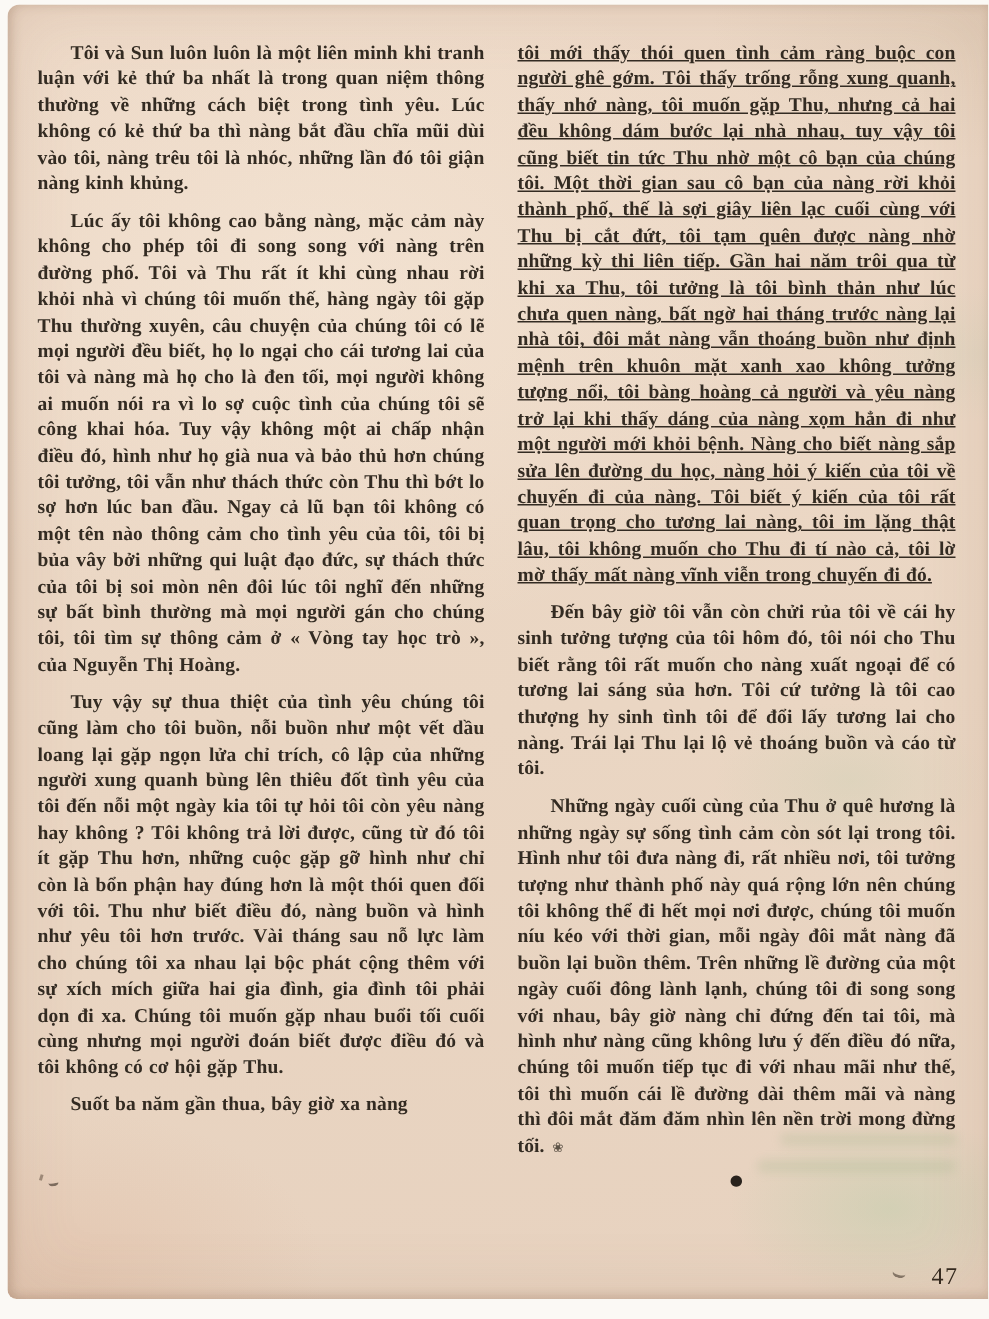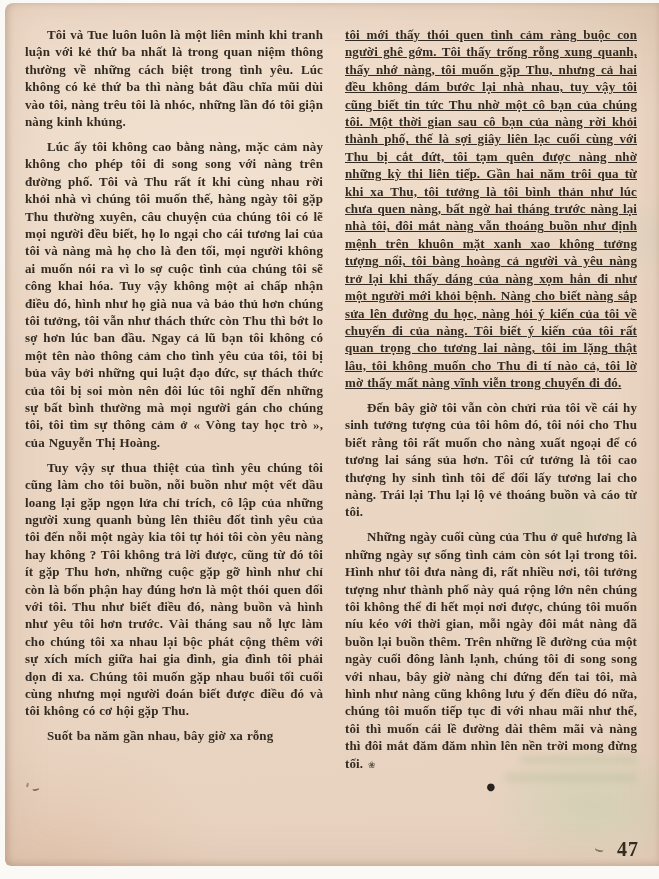--- a/index.html
+++ b/index.html
@@ -37,21 +37,21 @@
     font-family:"DejaVu Sans", sans-serif;font-weight:400;font-size:9px;
     color:#5d5347;margin-left:5px;
   }
   .separator{
     text-align:center;margin-top:8px;
     font-family:"DejaVu Sans", sans-serif;font-size:10px;line-height:10px;
     color:#29231d;text-indent:0;
   }
   .page-number{
     position:absolute;right:20px;bottom:5px;
-    font-size:20px;font-weight:700;color:#352a1f;letter-spacing:1px;
+    font-size:16px;font-weight:400;color:#352a1f;letter-spacing:1px;
   }
   .pagenum-mark{
     position:absolute;right:55px;bottom:14px;width:9px;height:5px;
     border-bottom:2px solid rgba(58,46,34,0.55);
     border-radius:0 0 70% 70%;transform:rotate(14deg);
   }
   .pen-mark{
     position:absolute;left:22px;top:779px;width:16px;height:12px;
     color:rgba(70,56,42,0.6);font-size:9px;line-height:9px;
     transform:rotate(-8deg);font-family:"DejaVu Sans",sans-serif;
@@ -69,24 +69,24 @@
 </style>
 </head>
 <body>
 
 <div class="sheet">
 
   <div class="showthrough st1"></div>
   <div class="showthrough st2"></div>
 
   <div class="col col-left">
-    <p>Tôi và Tue luôn luôn là một liên minh khi tranh luận với kẻ thứ ba nhất là trong quan niệm thông thường về những cách biệt trong tình yêu. Lúc không có kẻ thứ ba thì nàng bắt đầu chĩa mũi dùi vào tôi, nàng trêu tôi là nhóc, những lần đó tôi giận nàng kinh khủng.</p>
+    <p>Tôi và Sun luôn luôn là một liên minh khi tranh luận với kẻ thứ ba nhất là trong quan niệm thông thường về những cách biệt trong tình yêu. Lúc không có kẻ thứ ba thì nàng bắt đầu chĩa mũi dùi vào tôi, nàng trêu tôi là nhóc, những lần đó tôi giận nàng kinh khủng.</p>
     <p>Lúc ấy tôi không cao bằng nàng, mặc cảm này không cho phép tôi đi song song với nàng trên đường phố. Tôi và Thu rất ít khi cùng nhau rời khỏi nhà vì chúng tôi muốn thế, hàng ngày tôi gặp Thu thường xuyên, câu chuyện của chúng tôi có lẽ mọi người đều biết, họ lo ngại cho cái tương lai của tôi và nàng mà họ cho là đen tối, mọi người không ai muốn nói ra vì lo sợ cuộc tình của chúng tôi sẽ công khai hóa. Tuy vậy không một ai chấp nhận điều đó, hình như họ già nua và bảo thủ hơn chúng tôi tưởng, tôi vẫn như thách thức còn Thu thì bớt lo sợ hơn lúc ban đầu. Ngay cả lũ bạn tôi không có một tên nào thông cảm cho tình yêu của tôi, tôi bị bủa vây bởi những qui luật đạo đức, sự thách thức của tôi bị soi mòn nên đôi lúc tôi nghĩ đến những sự bất bình thường mà mọi người gán cho chúng tôi, tôi tìm sự thông cảm ở « Vòng tay học trò », của Nguyễn Thị Hoàng.</p>
     <p>Tuy vậy sự thua thiệt của tình yêu chúng tôi cũng làm cho tôi buồn, nỗi buồn như một vết dầu loang lại gặp ngọn lửa chỉ trích, cô lập của những người xung quanh bùng lên thiêu đốt tình yêu của tôi đến nỗi một ngày kia tôi tự hỏi tôi còn yêu nàng hay không ? Tôi không trả lời được, cũng từ đó tôi ít gặp Thu hơn, những cuộc gặp gỡ hình như chỉ còn là bổn phận hay đúng hơn là một thói quen đối với tôi. Thu như biết điều đó, nàng buồn và hình như yêu tôi hơn trước. Vài tháng sau nỗ lực làm cho chúng tôi xa nhau lại bộc phát cộng thêm với sự xích mích giữa hai gia đình, gia đình tôi phải dọn đi xa. Chúng tôi muốn gặp nhau buổi tối cuối cùng nhưng mọi người đoán biết được điều đó và tôi không có cơ hội gặp Thu.</p>
-    <p>Suốt ba năm gần nhau, bây giờ xa rỗng</p>
+    <p>Suốt ba năm gần thua, bây giờ xa nàng</p>
   </div>
 
   <div class="col col-right">
     <p class="cont">tôi mới thấy thói quen tình cảm ràng buộc con người ghê gớm. Tôi thấy trống rỗng xung quanh, thấy nhớ nàng, tôi muốn gặp Thu, nhưng cả hai đều không dám bước lại nhà nhau, tuy vậy tôi cũng biết tin tức Thu nhờ một cô bạn của chúng tôi. Một thời gian sau cô bạn của nàng rời khỏi thành phố, thế là sợi giây liên lạc cuối cùng với Thu bị cắt đứt, tôi tạm quên được nàng nhờ những kỳ thi liên tiếp. Gần hai năm trôi qua từ khi xa Thu, tôi tưởng là tôi bình thản như lúc chưa quen nàng, bất ngờ hai tháng trước nàng lại nhà tôi, đôi mắt nàng vẫn thoáng buồn như định mệnh trên khuôn mặt xanh xao không tưởng tượng nổi, tôi bàng hoàng cả người và yêu nàng trở lại khi thấy dáng của nàng xọm hẳn đi như một người mới khỏi bệnh. Nàng cho biết nàng sắp sửa lên đường du học, nàng hỏi ý kiến của tôi về chuyến đi của nàng. Tôi biết ý kiến của tôi rất quan trọng cho tương lai nàng, tôi im lặng thật lâu, tôi không muốn cho Thu đi tí nào cả, tôi lờ mờ thấy mất nàng vĩnh viễn trong chuyến đi đó.</p>
     <p>Đến bây giờ tôi vẫn còn chửi rủa tôi về cái hy sinh tưởng tượng của tôi hôm đó, tôi nói cho Thu biết rằng tôi rất muốn cho nàng xuất ngoại để có tương lai sáng sủa hơn. Tôi cứ tưởng là tôi cao thượng hy sinh tình tôi để đổi lấy tương lai cho nàng. Trái lại Thu lại lộ vẻ thoáng buồn và cáo từ tôi.</p>
     <p>
       <span>Những ngày cuối cùng của Thu ở quê hương là những ngày sự sống tình cảm còn sót lại trong tôi. Hình như tôi đưa nàng đi, rất nhiều nơi, tôi tưởng tượng như thành phố này quá rộng lớn nên chúng tôi không thể đi hết mọi nơi được, chúng tôi muốn níu kéo với thời gian, mỗi ngày đôi mắt nàng đã buồn lại buồn thêm. Trên những lề đường của một ngày cuối đông lành lạnh, chúng tôi đi song song với nhau, bây giờ nàng chỉ đứng đến tai tôi, mà hình như nàng cũng không lưu ý đến điều đó nữa, chúng tôi muốn tiếp tục đi với nhau mãi như thế, tôi thì muốn cái lề đường dài thêm mãi và nàng thì đôi mắt đăm đăm nhìn lên nền trời mong đừng tối.</span><span class="orn">❀</span>
     </p>
     <div class="separator">●</div>
   </div>

